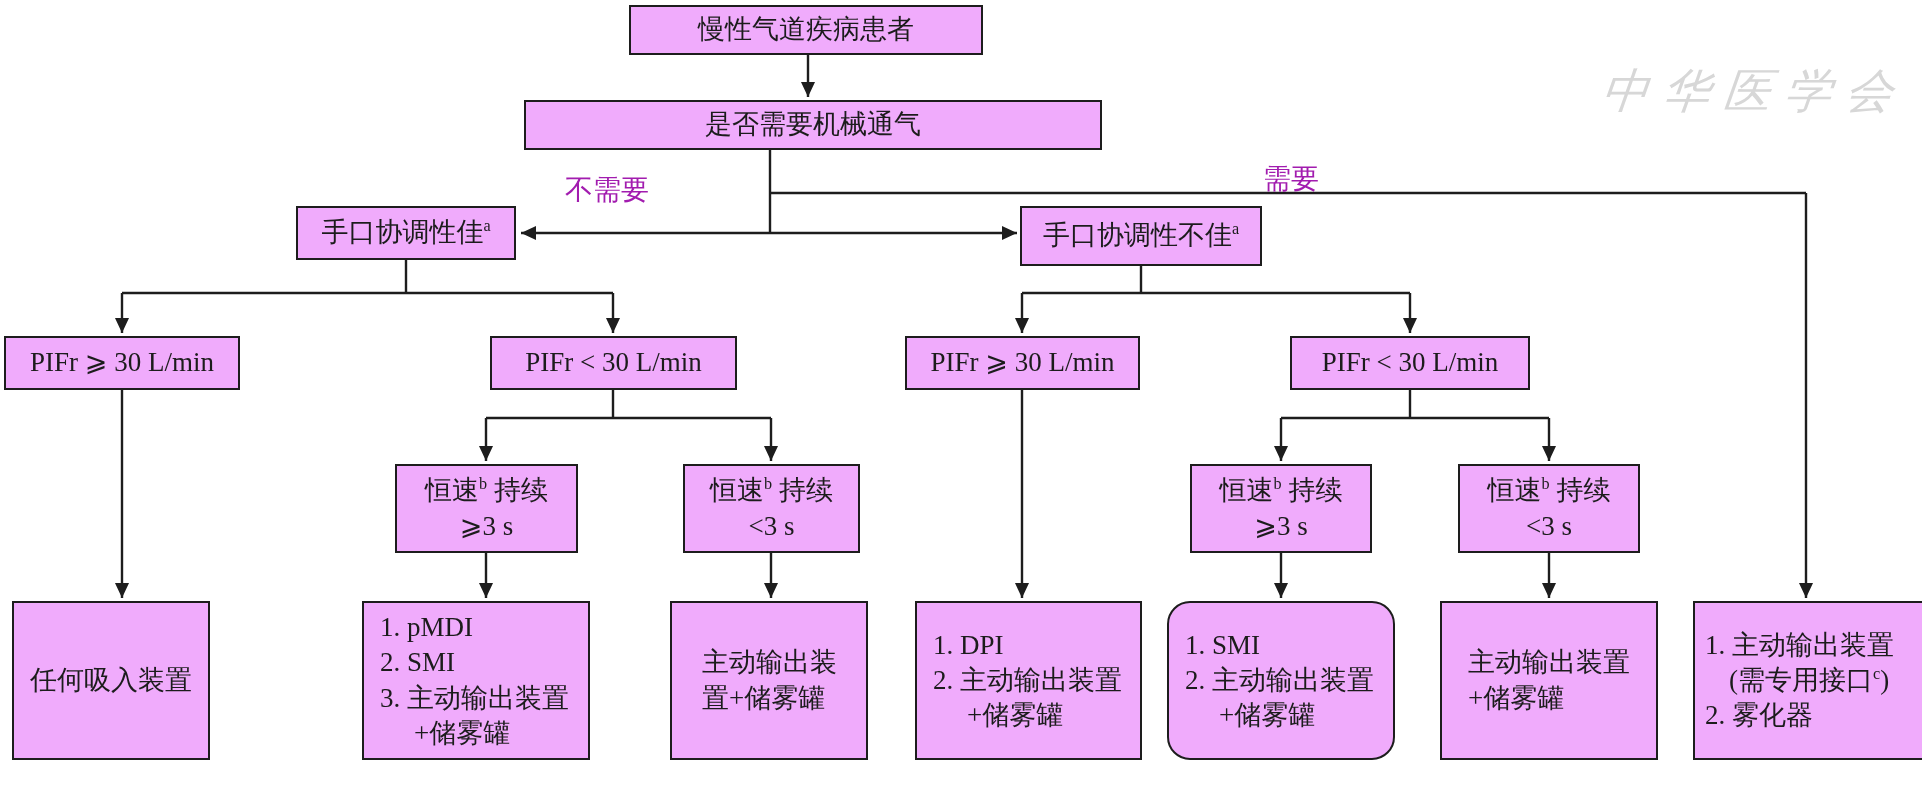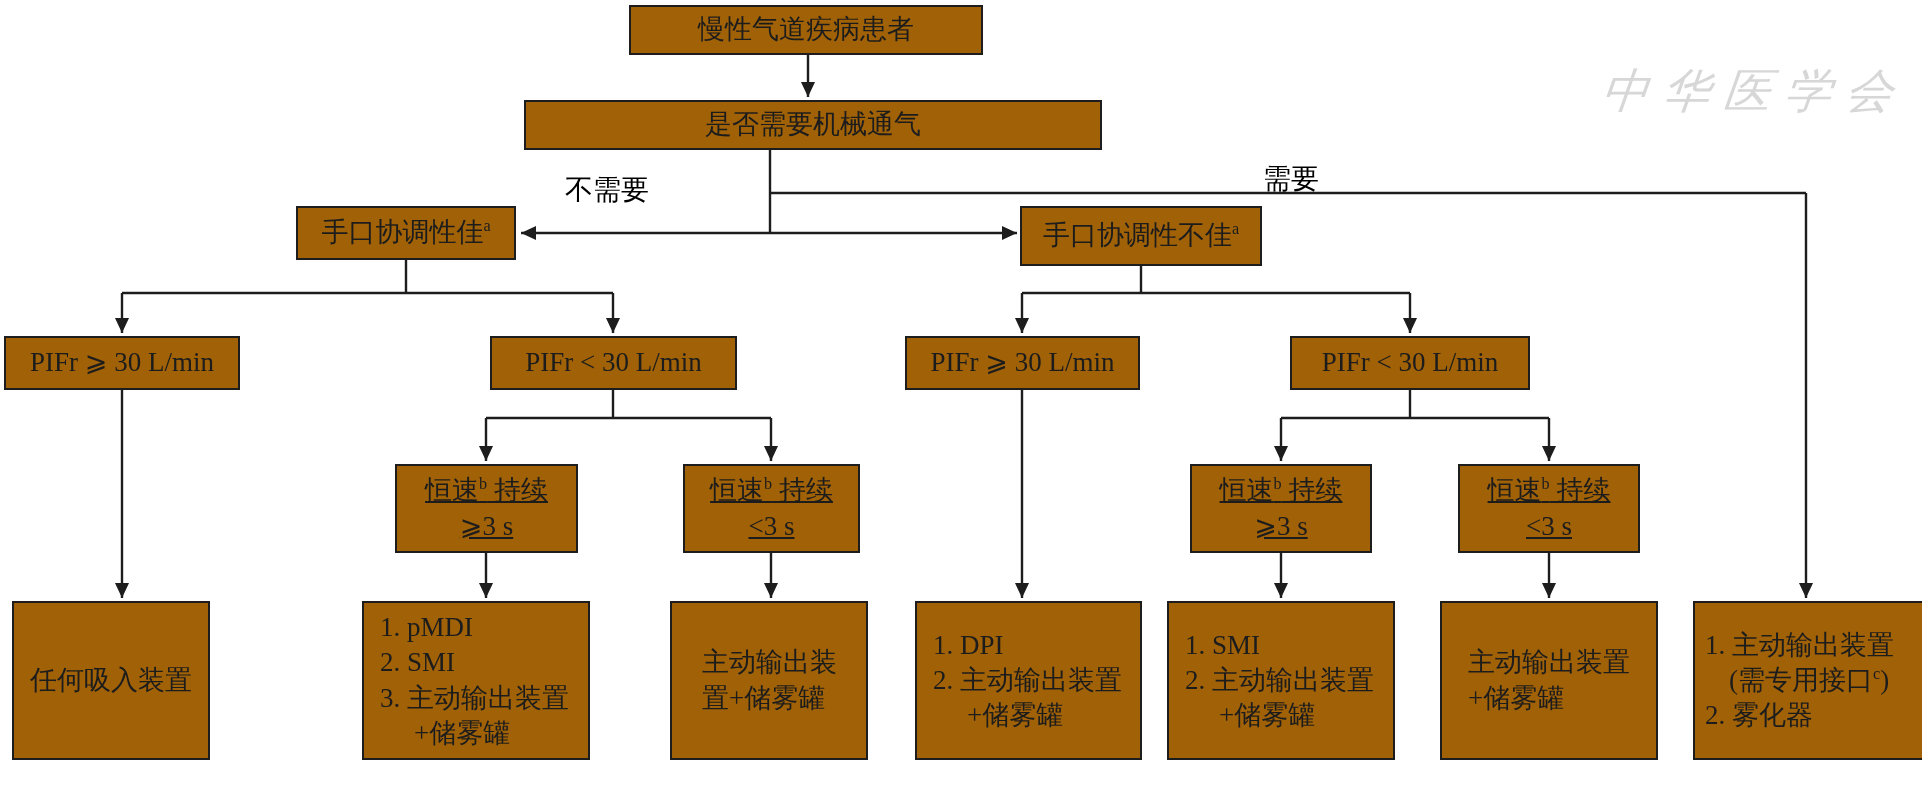--- a/index.html
+++ b/index.html
@@ -1,30 +1,30 @@
 <!DOCTYPE html>
 <html><head>
 <meta charset="utf-8">
 <style>
   html,body{margin:0;padding:0;background:#ffffff;}
   #canvas{
     position:relative;width:1922px;height:800px;background:#ffffff;overflow:hidden;
     font-family:"Liberation Serif","DejaVu Serif",serif;color:#1c1c1c;
   }
   .node{
-    position:absolute;box-sizing:border-box;border:2.5px solid #1d1d1d;background:#a16207;
+    position:absolute;box-sizing:border-box;border:2.5px solid #1d1d1d;background:#f0abfc;
     display:flex;align-items:center;justify-content:center;text-align:center;
     font-size:27px;line-height:1.3;
   }
-  .node .twoline{display:block;text-decoration:underline;}
+  .node .twoline{display:block;}
   sup,.sup{font-size:0.60em;vertical-align:super;line-height:0;}
   .listbox{flex-direction:column;align-items:flex-start;justify-content:center;text-align:left;padding:6px 8px 6px 16px;}
   .listbox .ln{display:block;white-space:nowrap;}
   .ln.indent{padding-left:34px;}
-  .edge-label{position:absolute;font-size:28px;color:#000000;white-space:nowrap;}
+  .edge-label{position:absolute;font-size:28px;color:#a21caf;white-space:nowrap;}
   svg.wires{position:absolute;left:0;top:0;width:1922px;height:800px;}
   
   .logo{position:absolute;left:1576px;top:52px;width:330px;height:78px;display:flex;align-items:center;opacity:1;}
   .logo-text{
     font-size:47px;color:#d7d7d7;letter-spacing:14px;margin-left:26px;
     font-style:italic;transform:skewX(-6deg);white-space:nowrap;
     font-family:"Liberation Serif","DejaVu Serif",serif;
   }
 </style>
 </head>
@@ -161,21 +161,21 @@
     <span class="ln">主动输出装</span>
     <span class="ln">置+储雾罐</span>
   </div>
 
   <div class="node listbox" style="left:915px;top:601px;width:227px;height:159px;">
     <span class="ln">1. DPI</span>
     <span class="ln">2. 主动输出装置</span>
     <span class="ln indent">+储雾罐</span>
   </div>
 
-  <div class="node listbox" style="left:1167px;top:601px;width:228px;height:159px;">
+  <div class="node listbox" style="left:1167px;top:601px;width:228px;height:159px;border-radius:23px;">
     <span class="ln">1. SMI</span>
     <span class="ln">2. 主动输出装置</span>
     <span class="ln indent">+储雾罐</span>
   </div>
 
   <div class="node listbox" style="left:1440px;top:601px;width:218px;height:159px;padding-left:26px;">
     <span class="ln">主动输出装置</span>
     <span class="ln">+储雾罐</span>
   </div>
 

